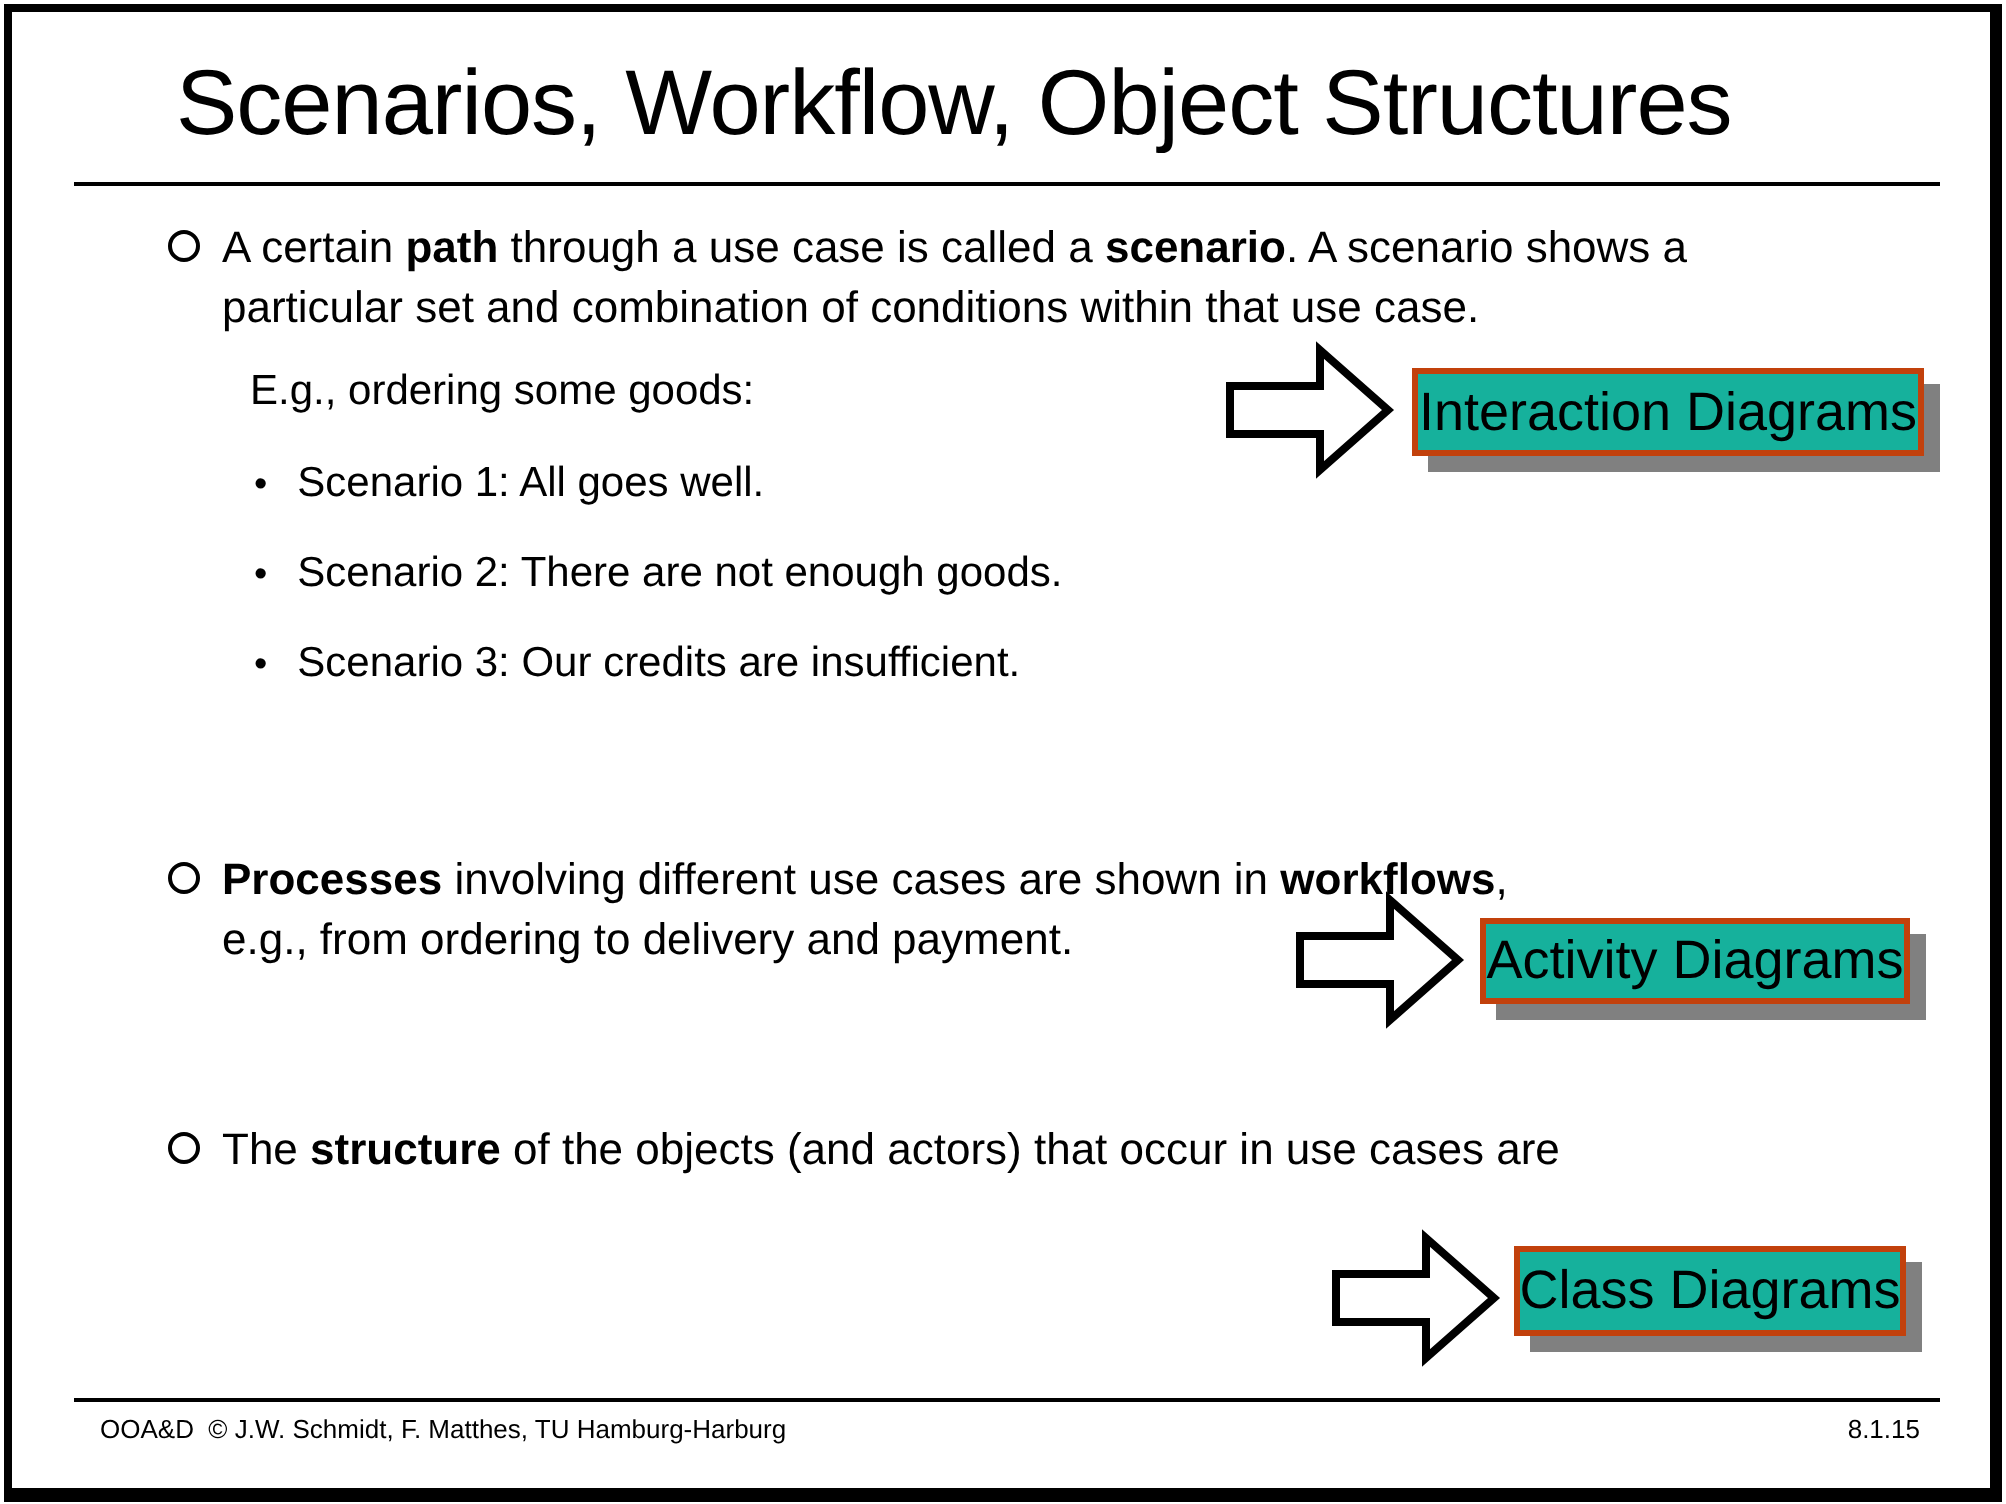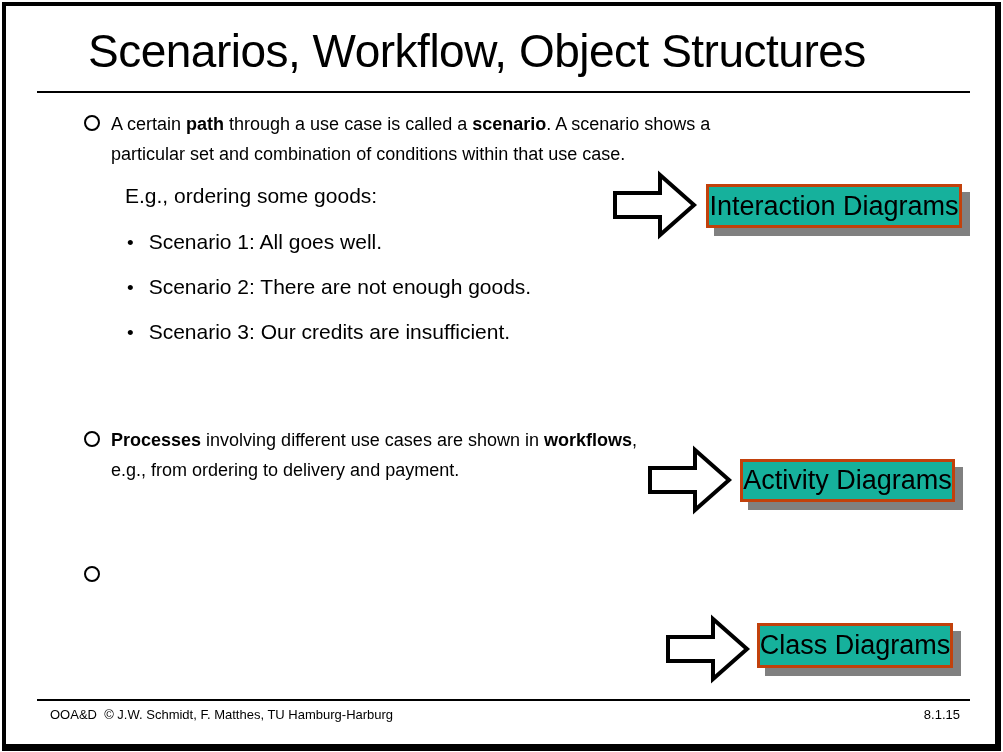--- a/index.html
+++ b/index.html
@@ -18,21 +18,21 @@
   }
   .rule{position:absolute;left:37px;width:933px;height:2px;background:#000}
   .rule-title{top:91px}
   .rule-footer{top:699px}
 
   .bullet{position:absolute;display:flex;align-items:flex-start}
   .bullet .marker{
     width:12px;height:12px;border:2px solid #000;border-radius:50%;
     margin-top:6px;flex:none;background:#fff;
   }
-  .bullet .rich{margin-left:11px;font-size:18px;line-height:30px}
+  .bullet .rich{margin-left:11px;font-size:22px;line-height:30px}
   .rich b{font-weight:bold}
   #bullet1{left:84px;top:109px;width:905px}
   #bullet2{left:84px;top:425px;width:905px}
   #bullet3{left:84px;top:560px;width:905px}
 
   .example-label{position:absolute;left:125px;top:184px;font-size:21px}
   .scenario{position:absolute;left:127px;font-size:21px;display:flex;align-items:baseline}
   .scenario .dot{font-size:19px;margin-right:15px}
   #sc1{top:230px}
   #sc2{top:275px}
@@ -93,20 +93,21 @@
   <span class="marker"></span>
   <div class="rich">
       <div><b>Processes</b><span> involving different use cases are shown in </span><b>workflows</b><span>,</span></div>
       <div><span>e.g., from ordering to delivery and payment.</span></div>
     </div>
 </div>
 
 <div class="bullet" id="bullet3">
   <span class="marker"></span>
   <div class="rich">
+      <div><span>The </span><b>structure</b><span> of the objects (and actors) that occur in use cases are</span></div>
     </div>
 </div>
 
 <svg class="arrow" id="arrow1" width="86" height="70" viewBox="0 0 86 70">
   <path d="M3 23 H48 V5 L82 35 L48 65 V47 H3 Z" fill="#ffffff" stroke="#000000" stroke-width="4"></path>
 </svg>
 <div class="callout" id="box1">
   <span>Interaction Diagrams</span>
 </div>
 

